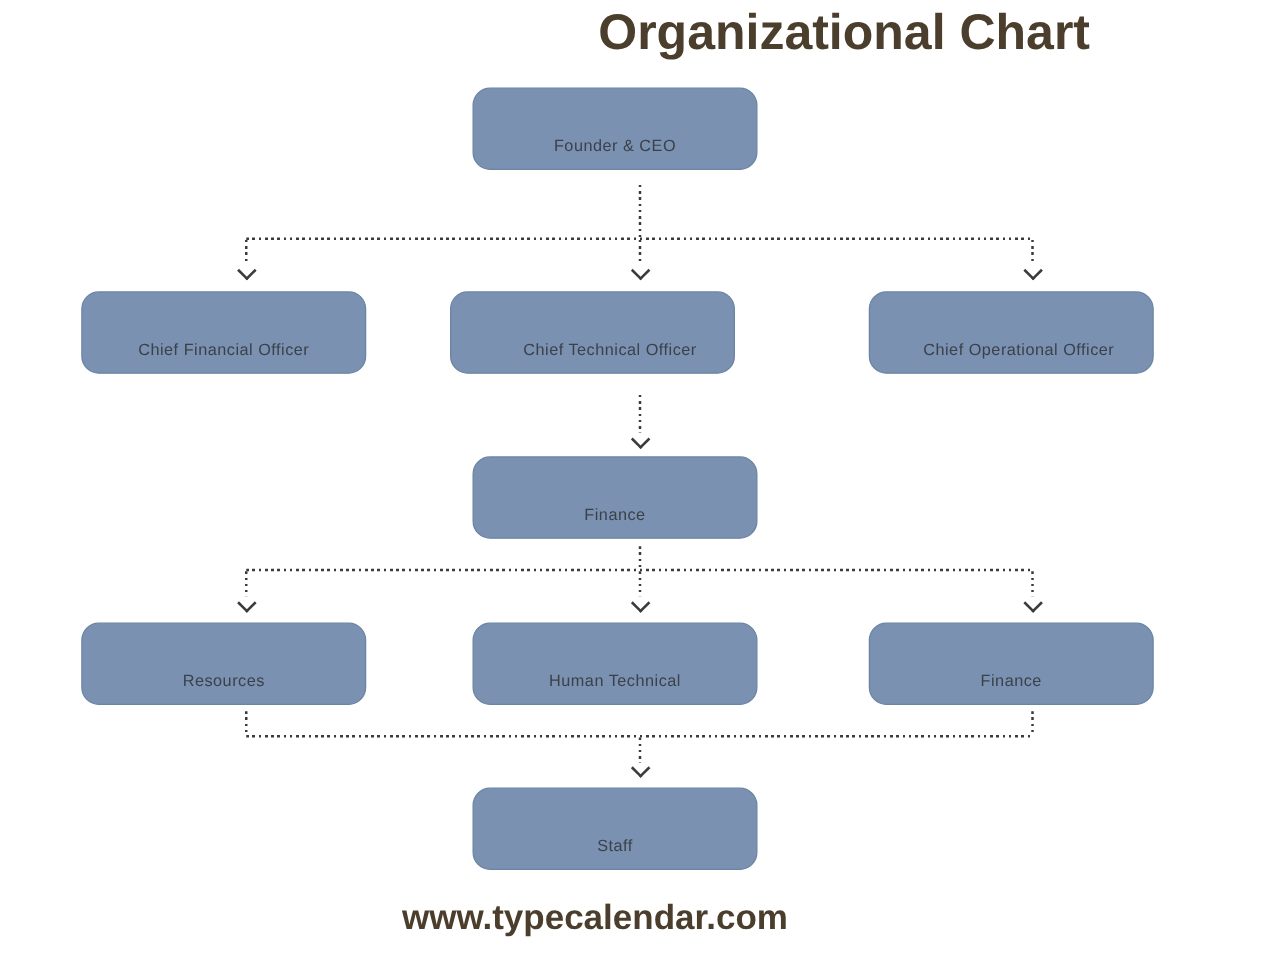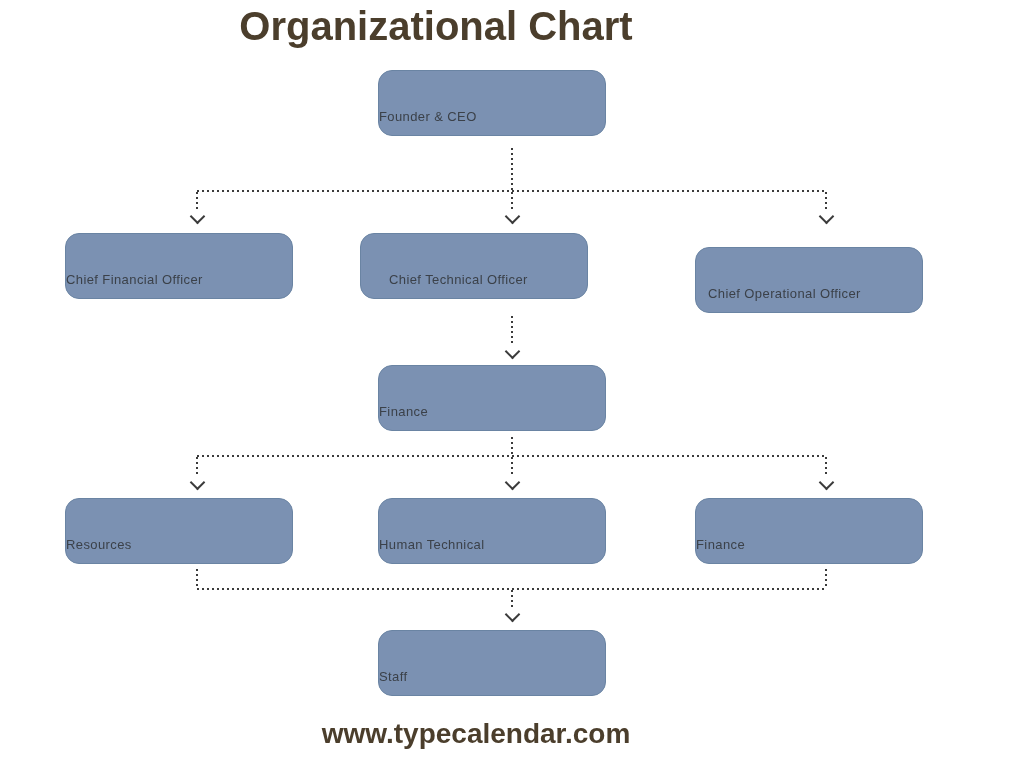--- a/index.html
+++ b/index.html
@@ -14,49 +14,49 @@
   .stage{
     position:relative;
     width:1024px;height:768px;
     background:var(--bg);
     overflow:hidden;
     font-family:"Liberation Sans","DejaVu Sans",sans-serif;
     margin:0 auto;
   }
   .page-title{
     position:absolute;left:0;top:4px;width:872px;
-    margin:0;text-align:center;
+    margin:0;text-align:right;
     font-size:40px;font-weight:700;letter-spacing:0px;
     color:var(--title-text);
   }
   .footer-url{
     position:absolute;left:0;top:718px;width:952px;
     text-align:center;
     font-size:28px;font-weight:700;
     color:var(--title-text);
   }
   .node{
     position:absolute;
     width:228px;height:66px;
     background:var(--box-fill);
     border:1px solid var(--box-border);
     border-radius:14px;
     box-sizing:border-box;
-    display:flex;align-items:center;
+    display:flex;align-items:center;justify-content:center;
     padding-top:26px;
   }
   .node-label{
     font-size:13px;letter-spacing:.4px;
     color:var(--box-text);
     white-space:nowrap;
   }
   .n-ceo      {left:378px;top:70px;}
   .n-cfo      {left:65px; top:233px;}
   .n-cto      {left:360px;top:233px;padding-left:28px;}
-  .n-coo      {left:695px;top:247px;padding-left:12px;}
+  .n-coo      {left:695px;top:233px;padding-left:12px;}
   .n-manager  {left:378px;top:365px;}
   .n-marketing{left:65px; top:498px;}
   .n-hr       {left:378px;top:498px;}
   .n-finance  {left:695px;top:498px;}
   .n-staff    {left:378px;top:630px;}
 
   .hline{
     position:absolute;height:2px;
     background-image:repeating-linear-gradient(to right,var(--connector) 0 2px,transparent 2px 5px);
   }

